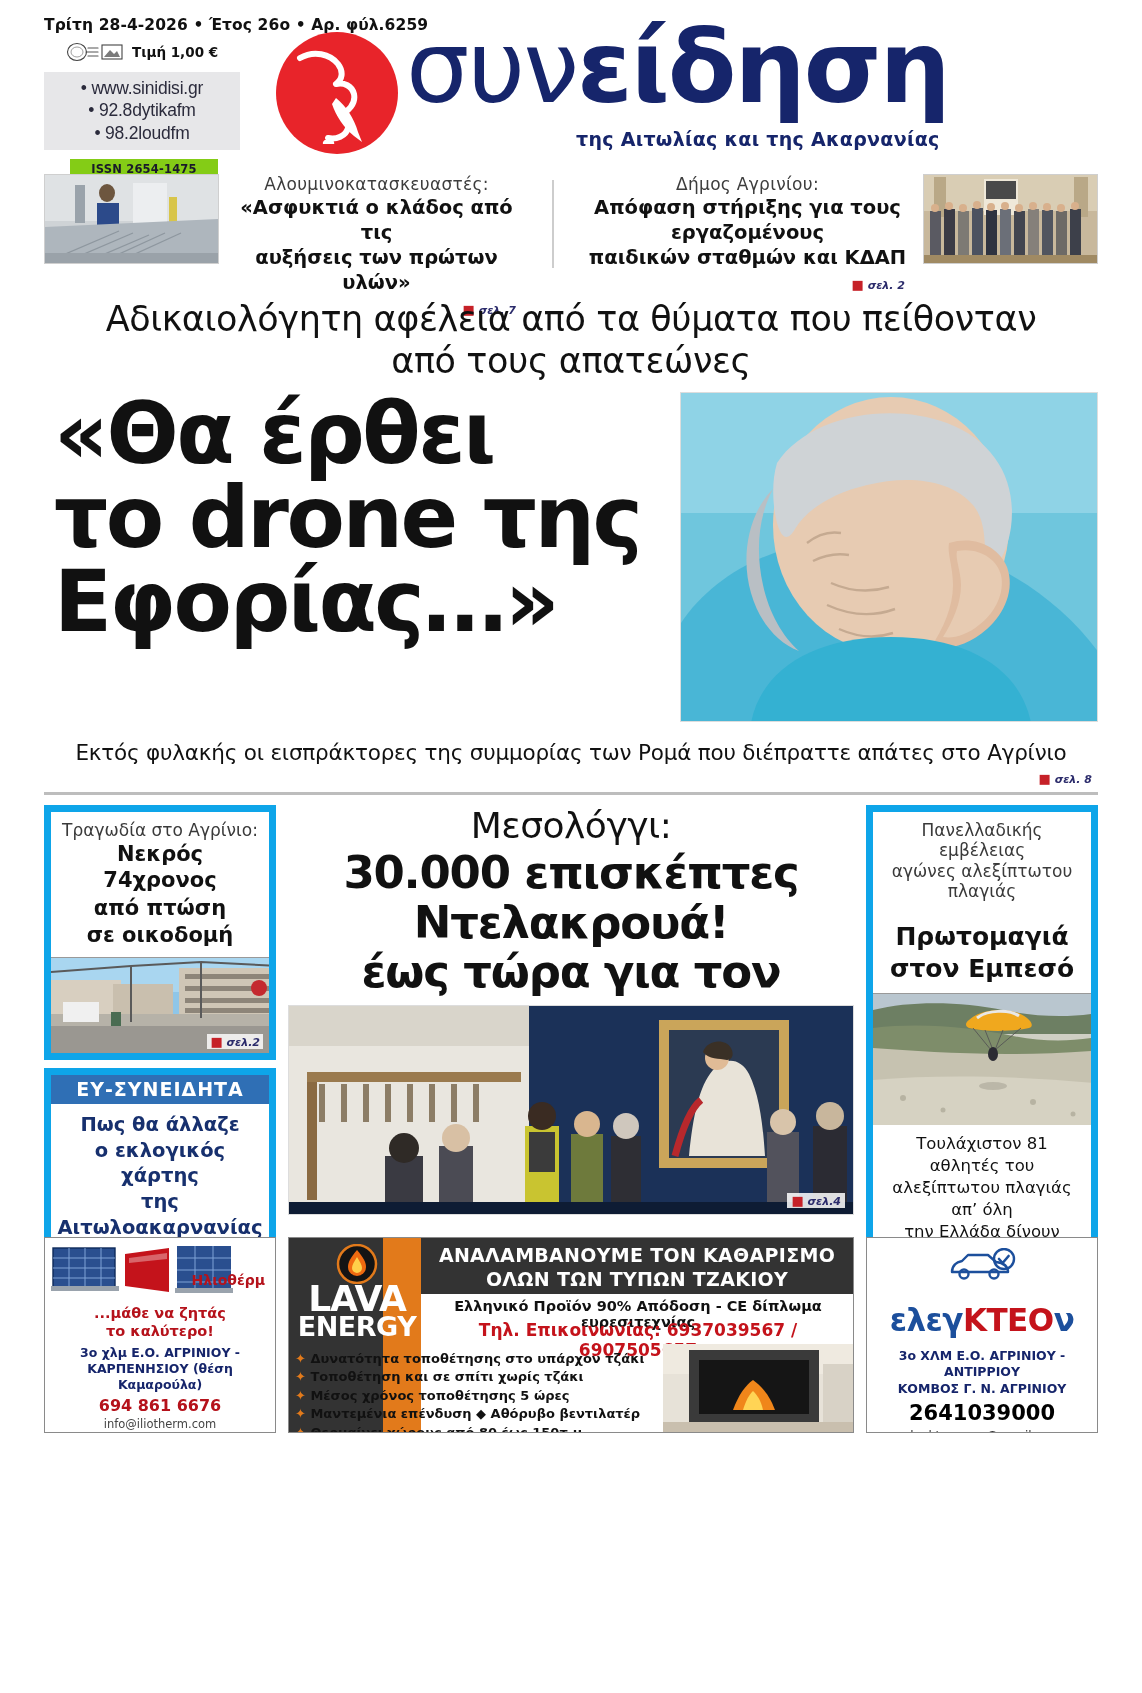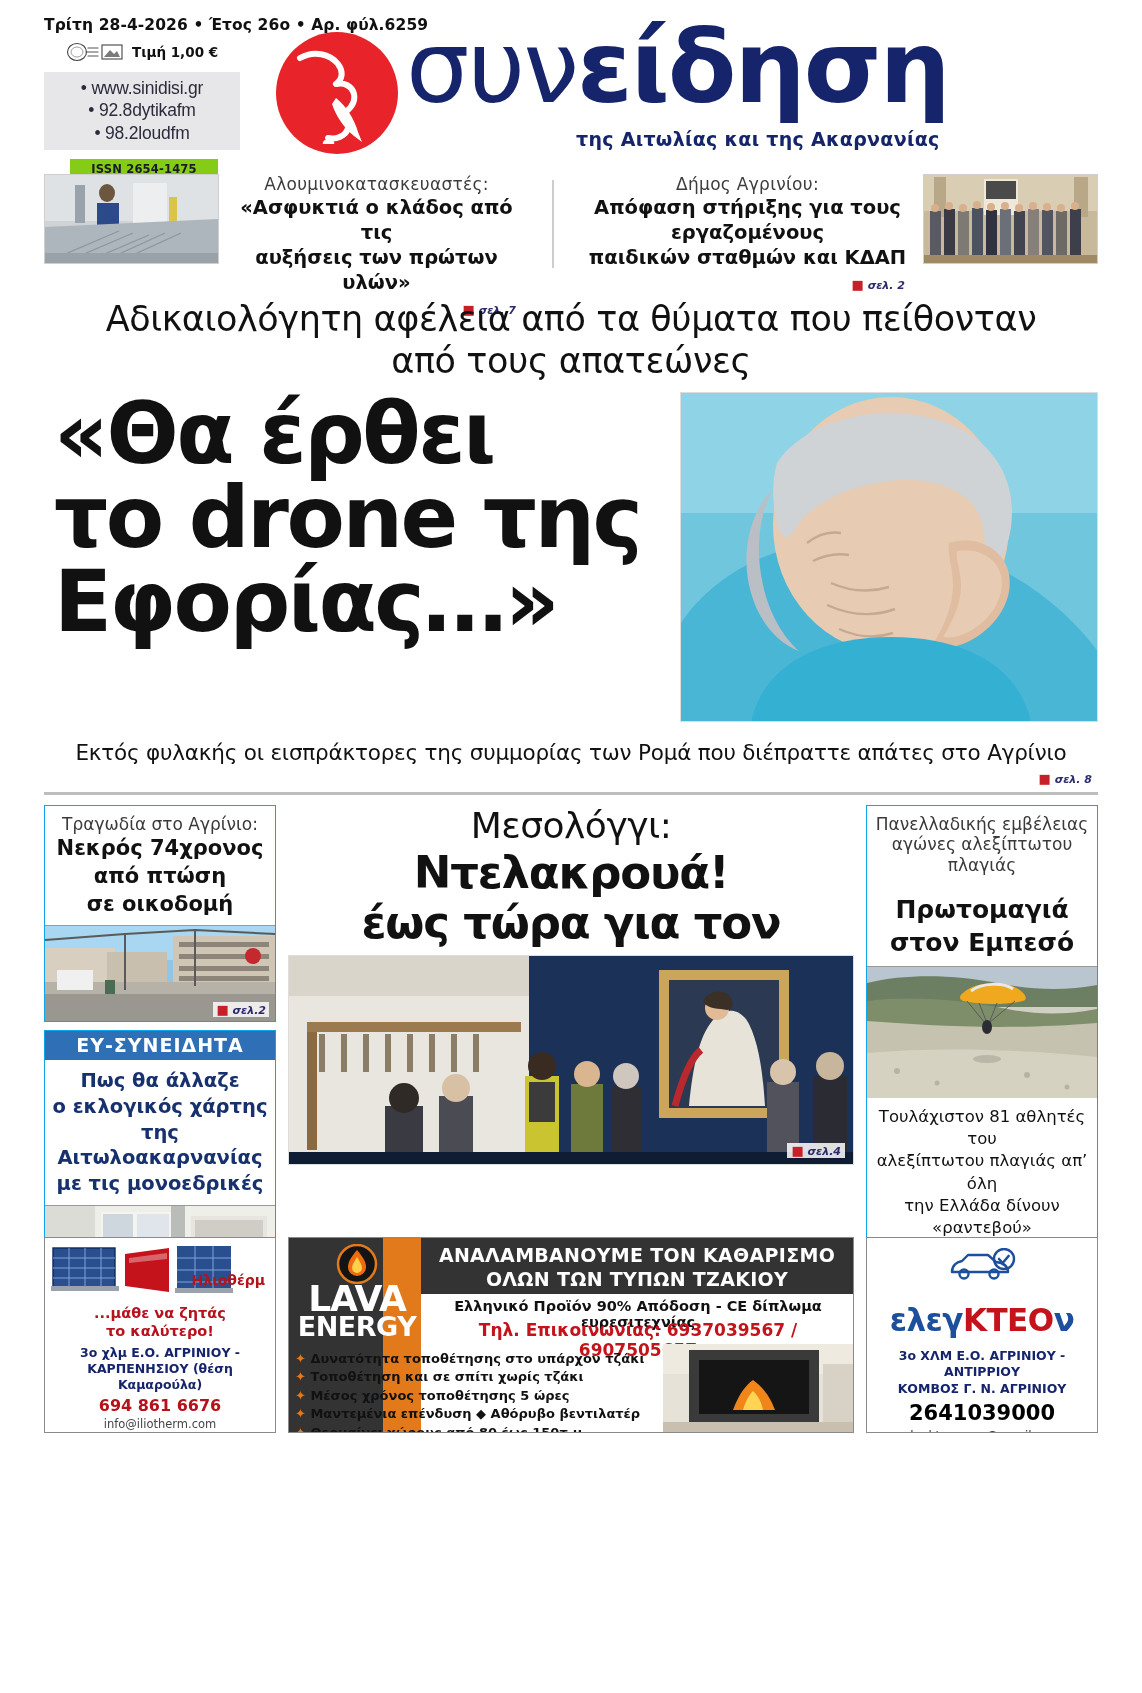--- a/index.html
+++ b/index.html
@@ -98,21 +98,21 @@
     font-size:21.5px; color:#111; letter-spacing:-.2px;
   }
   .rule { height:3px; background:#bdbdbd; margin-top:6px; }
 
   
   .cols { display:flex; gap:12px; margin-top:10px; height:420px; }
   .col-l { width:232px; flex:none; }
   .col-c { flex:1; }
   .col-r { width:232px; flex:none; }
 
-  .box { border:1px solid #0ea5e9; background:#fff; }
+  .box { border:7px solid #0ea5e9; background:#fff; }
   .boxhead { text-align:center; padding:8px 8px 8px 8px; }
   .boxhead .k {
     font-family:"DejaVu Sans", sans-serif;
     font-size:17px; color:#3a3a3a; line-height:1.2;
   }
   .boxhead .h {
     font-family:"DejaVu Sans", sans-serif;
     font-weight:bold; font-size:21px; line-height:1.22; color:#111; margin-top:2px;
   }
   .thumb { width:100%; overflow:hidden; position:relative; border-top:1px solid #999; }
@@ -445,20 +445,21 @@
             <span class="dot">■</span>
             <span>σελ.3</span>
           </div>
         </div>
       </div>
     </div>
 
     <div class="col-c">
       <div class="center-kicker">Μεσολόγγι:</div>
       <div class="center-head">
+        <div>30.000 επισκέπτες</div>
         <div>Ντελακρουά!</div>
         <div>έως τώρα για τον</div>
       </div>
       <div class="center-photo">
         <svg class="ph" width="600" height="210" viewBox="0 0 600 210" preserveAspectRatio="none">
           <rect width="600" height="210" fill="#16284a"></rect>
           <rect x="0" y="0" width="240" height="210" fill="#e9e6df"></rect>
           <rect x="0" y="0" width="240" height="40" fill="#d9d5cb"></rect>
           <rect x="240" y="0" width="360" height="210" fill="#1b3158"></rect>
           <rect x="370" y="14" width="130" height="148" fill="#caa55a"></rect>

